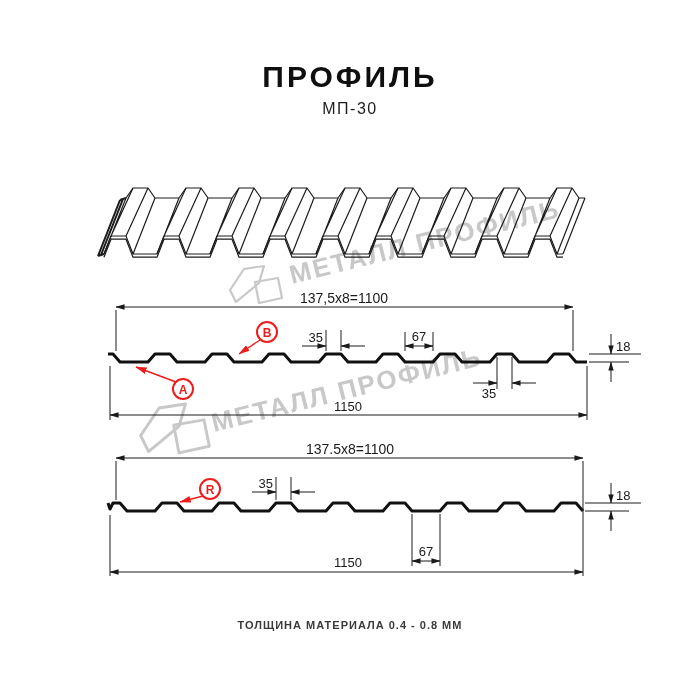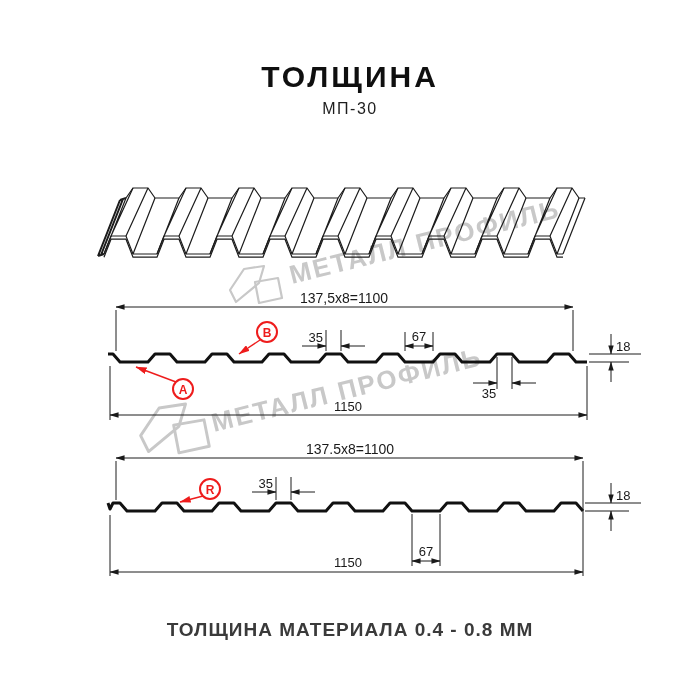--- a/index.html
+++ b/index.html
@@ -4,40 +4,40 @@
 <style>
   html,body{margin:0;padding:0;}
   body{width:700px;height:700px;background:#ffffff;position:relative;overflow:hidden;
        font-family:"Liberation Sans",sans-serif;}
   .stage{position:absolute;left:0;top:0;width:700px;height:700px;}
   .title{position:absolute;left:0;top:60px;width:700px;text-align:center;
          font-size:30px;font-weight:bold;letter-spacing:3px;color:#0f0f0f;}
   .subtitle{position:absolute;left:0;top:100px;width:700px;text-align:center;
          font-size:16px;font-weight:500;letter-spacing:1.5px;color:#1d1d1d;}
   .footer{position:absolute;left:0;top:619px;width:700px;text-align:center;
-         font-size:19px;font-weight:bold;letter-spacing:1px;color:#3a3a3a;}
+         font-size:11px;font-weight:bold;letter-spacing:1px;color:#3a3a3a;}
   svg{position:absolute;left:0;top:0;}
   .ink{stroke:#1c1c1c;fill:none;}
   .profile{stroke:#111;stroke-width:3;fill:none;stroke-linejoin:round;}
   .thin{stroke-width:1;}
   .mid{stroke-width:1.2;}
   .dimtxt{font-family:"Liberation Sans",sans-serif;font-size:13px;fill:#1a1a1a;}
   .pitchtxt{font-family:"Liberation Sans",sans-serif;font-size:14px;fill:#1a1a1a;}
   .wm{stroke:#c8c8c8;fill:none;stroke-width:2.2;stroke-linejoin:round;}
   .wmtxt{font-family:"Liberation Sans",sans-serif;font-size:26px;font-weight:bold;
          letter-spacing:2px;fill:#c8c8c8;}
   .red{stroke:#ee1c1c;fill:none;stroke-width:2;}
   .redtxt{font-family:"Liberation Sans",sans-serif;font-size:12px;font-weight:bold;fill:#ee1c1c;}
 </style>
 </head>
 <body>
 
 <div class="stage">
 
-  <div class="title">ТОЛЩИНА</div>
+  <div class="title">ПРОФИЛЬ</div>
   <div class="subtitle">МП-30</div>
 
   <svg width="700" height="700" viewBox="0 0 700 700">
     <defs>
       <marker id="ab" viewBox="0 0 10 6" refX="9.5" refY="3" markerWidth="9" markerHeight="5.4" orient="auto-start-reverse">
         <path d="M0,0L10,3L0,6z" fill="#1a1a1a"></path>
       </marker>
       <marker id="ar" viewBox="0 0 10 6" refX="9.5" refY="3" markerWidth="8" markerHeight="4.8" orient="auto">
         <path d="M0,0L10,3L0,6z" fill="#ee1c1c"></path>
       </marker>

